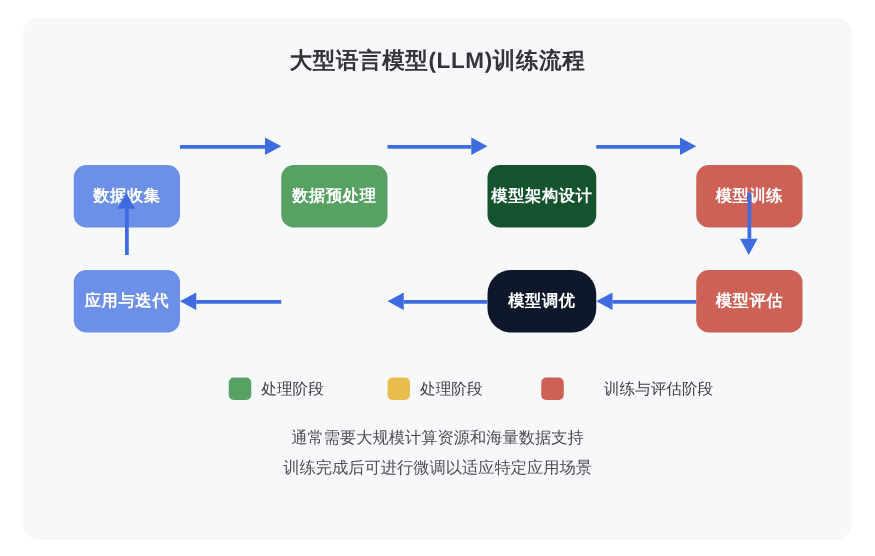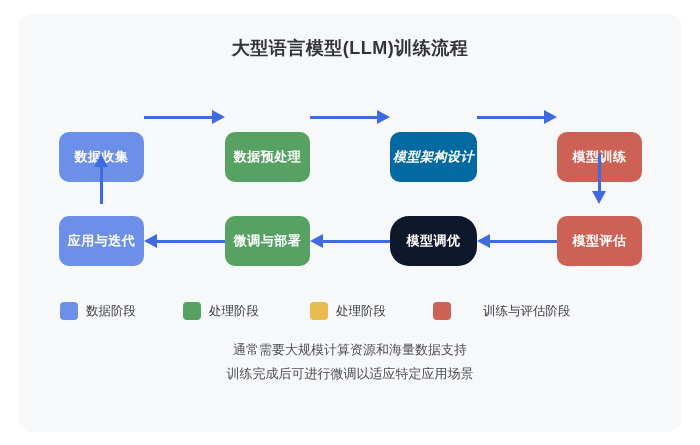--- a/index.html
+++ b/index.html
@@ -130,25 +130,24 @@
 </style>
 </head>
 <body>
 
 <div class="card">
 
   <h1 class="title">大型语言模型(LLM)训练流程</h1>
 
   <div class="node row1" style="left: 41px; width: 85px; background-color: rgb(108, 144, 232);">数据收集</div>
   <div class="node row1" style="left: 207px; width: 85px; background-color: rgb(87, 161, 98);">数据预处理</div>
-  <div class="node row1" style="left: 372px; width: 87px; background-color: #0369a1; font-style: italic;">模型架构设计</div>
+  <div class="node row1" style="left: 372px; width: 87px; background-color: #14532d;">模型架构设计</div>
   <div class="node row1" style="left: 539px; width: 85px; background-color: rgb(205, 97, 85);">模型训练</div>
 
   <div class="node row2" style="left: 41px; width: 85px; background-color: rgb(108, 144, 232);">应用与迭代</div>
-  <div class="node row2" style="left: 207px; width: 85px; background-color: rgb(87, 161, 98);">微调与部署</div>
   <div class="node row2" style="left: 372px; width: 87px; background-color: #0f172a; border-radius: 19px;">模型调优</div>
   <div class="node row2" style="left: 539px; width: 85px; background-color: rgb(205, 97, 85);">模型评估</div>
 
   <div class="h-arrow" style="left:126px;top:96px;width:81px;">
     <div class="line"></div>
     <div class="head-right"></div>
   </div>
   <div class="h-arrow" style="left:292px;top:96px;width:80px;">
     <div class="line"></div>
     <div class="head-right"></div>
@@ -174,24 +173,20 @@
   <div class="v-arrow" style="left:574px;top:140px;height:50px;">
     <div class="vline"></div>
     <div class="head-down"></div>
   </div>
 
   <div class="v-arrow" style="left:76px;top:140px;height:50px;">
     <div class="head-up"></div>
     <div class="vline"></div>
   </div>
 
-  <div class="legend-item" style="left:42px;">
-    <div class="swatch" style="background-color: rgb(108, 144, 232);"></div>
-    <div class="legend-label">数据阶段</div>
-  </div>
   <div class="legend-item" style="left:165px;">
     <div class="swatch" style="background-color: rgb(87, 161, 98);"></div>
     <div class="legend-label">处理阶段</div>
   </div>
   <div class="legend-item" style="left:292px;">
     <div class="swatch" style="background-color: rgb(233, 189, 77);"></div>
     <div class="legend-label">处理阶段</div>
   </div>
   <div class="legend-item" style="left:415px;gap:32px;">
     <div class="swatch" style="background-color: rgb(205, 97, 85);"></div>

